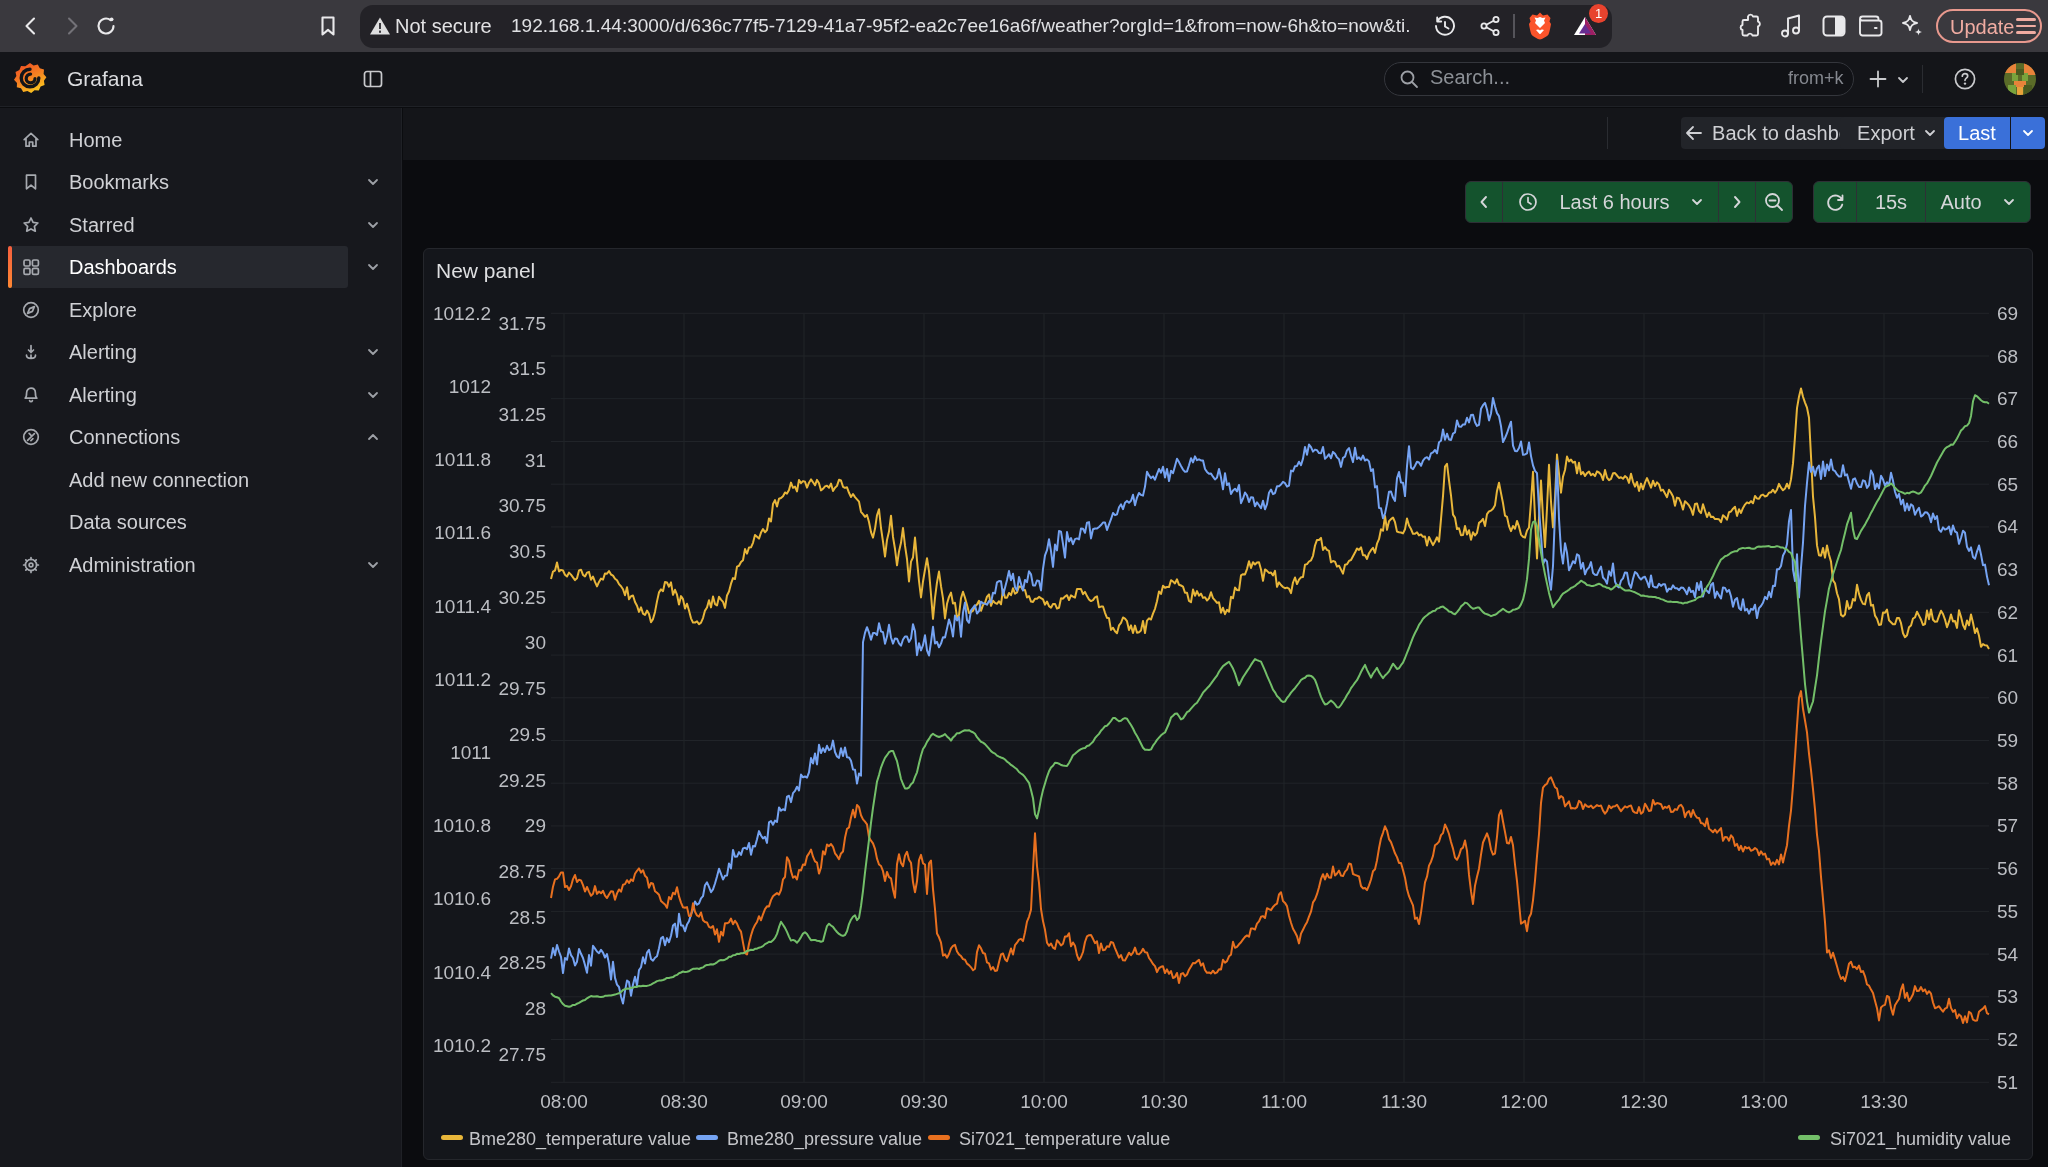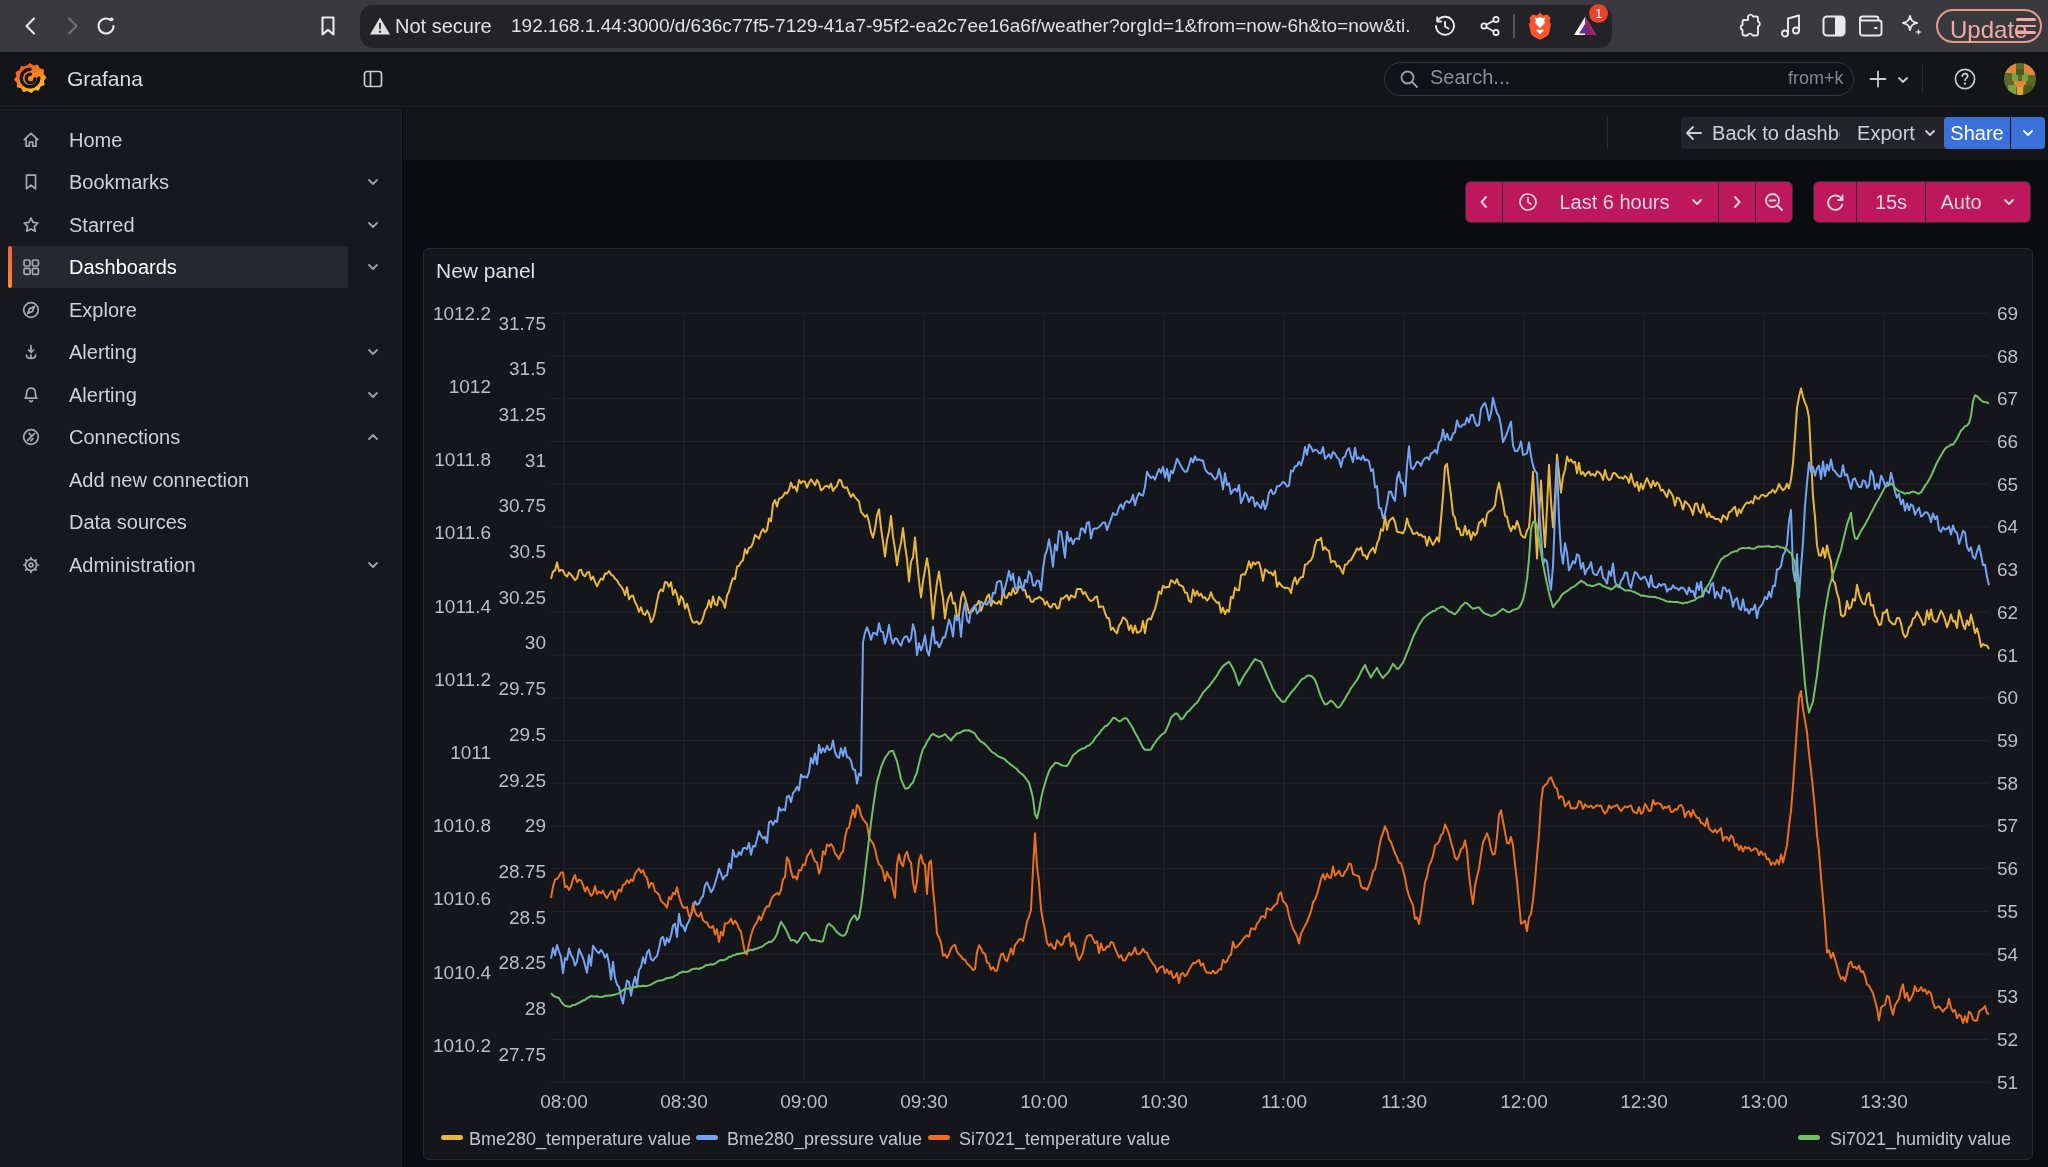--- a/index.html
+++ b/index.html
@@ -8,21 +8,21 @@
 #sidebar { position:absolute; left:0; top:108px; width:402px; height:1059px; background:#17181d; border-right:1px solid #1f2126; }
 #toolstrip { position:absolute; left:403px; top:108px; width:1645px; height:52px; background:#141519; }
 .abs { position:absolute; }
 .ax { font-size:19px; fill:#bcbec3; font-family:"Liberation Sans",sans-serif; }
 .lg { font-size:18px; fill:#c4c5c9; font-family:"Liberation Sans",sans-serif; }
 .ptitle { font-size:21px; font-weight:500; fill:#dedfe1; font-family:"Liberation Sans",sans-serif; }
 #panel { position:absolute; left:423px; top:248px; width:1610px; height:912px; background:#14161b; border:1px solid #25272c; border-radius:6px; }
 .bsep { color:#606368; font-size:20px; margin:0 14px; }
 .crumb { color:#d2d3d6; font-size:20px; }
 .btn { position:absolute; height:32px; top:117px; background:#222429; border-radius:4px; color:#cfd0d4; font-size:20px; display:flex; align-items:center; justify-content:center; gap:8px; }
-.tbtn { position:absolute; top:181px; height:42px; background:#be185d; border:1px solid #2e3036; color:#d5d6d9; font-size:20px; display:flex; align-items:center; justify-content:center; gap:20px; }
+.tbtn { position:absolute; top:181px; height:42px; background:#14532d; border:1px solid #2e3036; color:#d5d6d9; font-size:20px; display:flex; align-items:center; justify-content:center; gap:20px; }
 </style></head>
 <body>
 
 <div id="chrome">
   <div class="abs" style="left:18px;top:13px"><svg width="26" height="26" viewBox="0 0 26 26">
         <path d="M16 5.5 L8.5 13 L16 20.5" fill="none" stroke="#e9e9eb" stroke-width="2.1" stroke-linecap="round" stroke-linejoin="round"></path>
       </svg></div>
   <div class="abs" style="left:59px;top:13px"><svg width="26" height="26" viewBox="0 0 26 26">
         <path d="M10 5.5 L17.5 13 L10 20.5" fill="none" stroke="#737278" stroke-width="2.1" stroke-linecap="round" stroke-linejoin="round"></path>
       </svg></div>
@@ -77,21 +77,21 @@
       </svg></div>
   <div class="abs" style="left:1856px;top:12px"><svg width="30" height="28" viewBox="0 0 30 28">
         <path d="M4 7 A2.5 2.5 0 0 1 6.5 4.5 H20 A2.5 2.5 0 0 1 22.5 7 V8.5 M4 7 V21 A2.5 2.5 0 0 0 6.5 23.5 H23 A2.5 2.5 0 0 0 25.5 21 V11 A2.5 2.5 0 0 0 23 8.5 H6.5 A2.5 2.5 0 0 1 4 7 Z" fill="none" stroke="#e9e9eb" stroke-width="1.9"></path>
         <path d="M19 16 H20.5" stroke="#e9e9eb" stroke-width="2.2" stroke-linecap="round"></path>
       </svg></div>
   <div class="abs" style="left:1898px;top:12px"><svg width="28" height="28" viewBox="0 0 28 28">
         <path d="M12 4 C12.8 8.5 14.5 10.2 19 11 C14.5 11.8 12.8 13.5 12 18 C11.2 13.5 9.5 11.8 5 11 C9.5 10.2 11.2 8.5 12 4 Z" fill="none" stroke="#e9e9eb" stroke-width="1.9" stroke-linejoin="round"></path>
         <path d="M20.5 16.5 C20.9 18.8 21.7 19.6 24 20 C21.7 20.4 20.9 21.2 20.5 23.5 C20.1 21.2 19.3 20.4 17 20 C19.3 19.6 20.1 18.8 20.5 16.5 Z" fill="#e9e9eb"></path>
       </svg></div>
   <div class="abs" style="left:1936px;top:9px;width:106px;height:34px;border:2px solid #e8998e;border-radius:17px"></div>
-  <div class="abs" style="left:1950px;top:16px;color:#f0aca2;font-size:24px">Update</div>
+  <div class="abs" style="left:1950px;top:16px;color:#f0aca2;font-size:20px">Update</div>
   <div class="abs" style="left:2016px;top:18px;width:20px;height:2.5px;background:#f0aca2;border-radius:2px"></div>
   <div class="abs" style="left:2016px;top:24.5px;width:20px;height:2.5px;background:#f0aca2;border-radius:2px"></div>
   <div class="abs" style="left:2016px;top:31px;width:20px;height:2.5px;background:#f0aca2;border-radius:2px"></div>
 </div>
 
 <div id="gheader">
   <div class="abs" style="left:13px;top:9px"><svg width="34" height="34" viewBox="0 0 34 34">
 <defs>
           <linearGradient id="gl" x1="0.2" y1="0" x2="0.75" y2="1">
             <stop offset="0" stop-color="#F04E23"></stop>
@@ -224,21 +224,21 @@
 <div class="btn" style="left:1681px;width:201px">
     <svg width="20" height="18" viewBox="0 0 20 18">
       <path d="M9 3 L3 9 L9 15 M3.5 9 H17" fill="none" stroke="#cfd0d4" stroke-width="1.8" stroke-linecap="round" stroke-linejoin="round"></path>
     </svg>
     <span>Back to dashboard</span>
   </div>
 <div class="btn" style="left:1840px;width:114px">Export <svg width="14" height="14" viewBox="0 0 14 14">
       <path d="M3 5 L7 9 L11 5" fill="none" stroke="#cfd0d4" stroke-width="1.8" stroke-linecap="round" stroke-linejoin="round"></path>
     </svg></div>
 <div class="btn" style="left:1944px;width:66px;background:#3a70d9;color:#fff;border-radius:4px 0 0 4px">
-    <b style="font-weight:500">Share</b>
+    <b style="font-weight:500">Last</b>
   </div>
 <div class="btn" style="left:2011px;width:34px;background:#3a70d9;border-radius:0 4px 4px 0">
     <svg width="14" height="14" viewBox="0 0 14 14">
       <path d="M3 5 L7 9 L11 5" fill="none" stroke="#ffffff" stroke-width="1.8" stroke-linecap="round" stroke-linejoin="round"></path>
     </svg>
   </div>
 
 <div class="tbtn" style="left:1465px;width:38px;border-radius:6px 0 0 6px">
     <svg width="16" height="16" viewBox="0 0 16 16">
       <path d="M10 3 L5.5 8 L10 13" fill="none" stroke="#d5d6d9" stroke-width="1.9" stroke-linecap="round" stroke-linejoin="round"></path>

